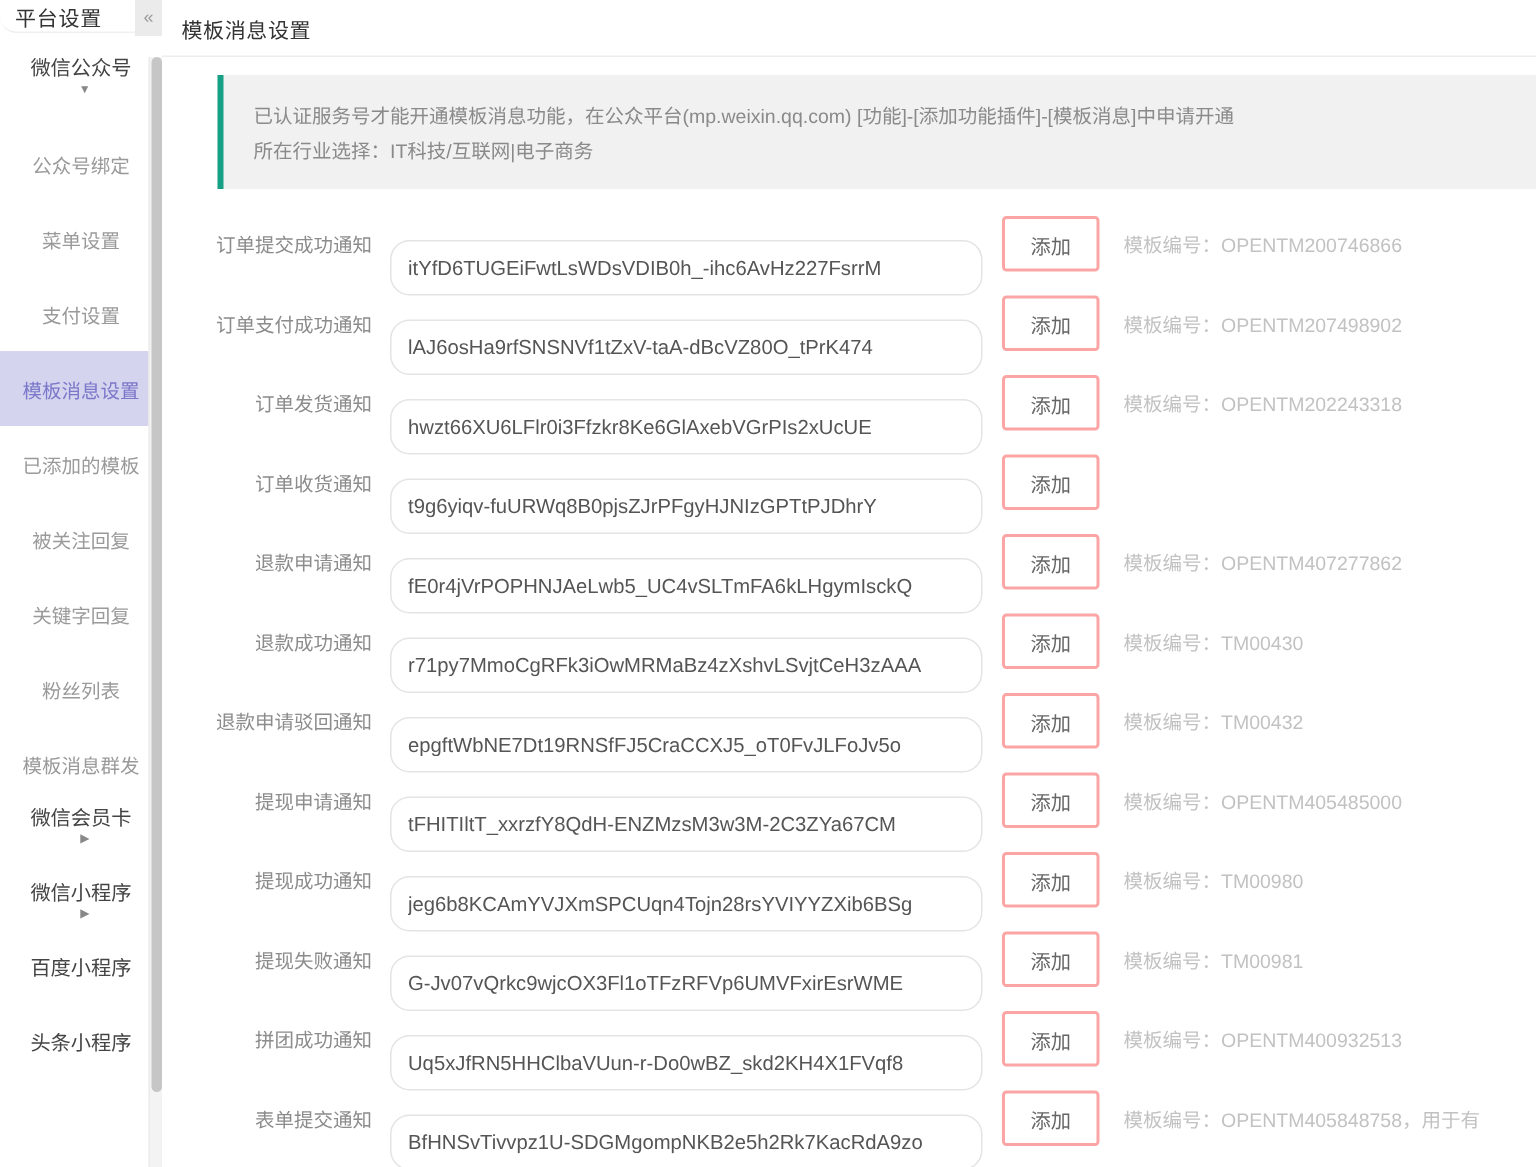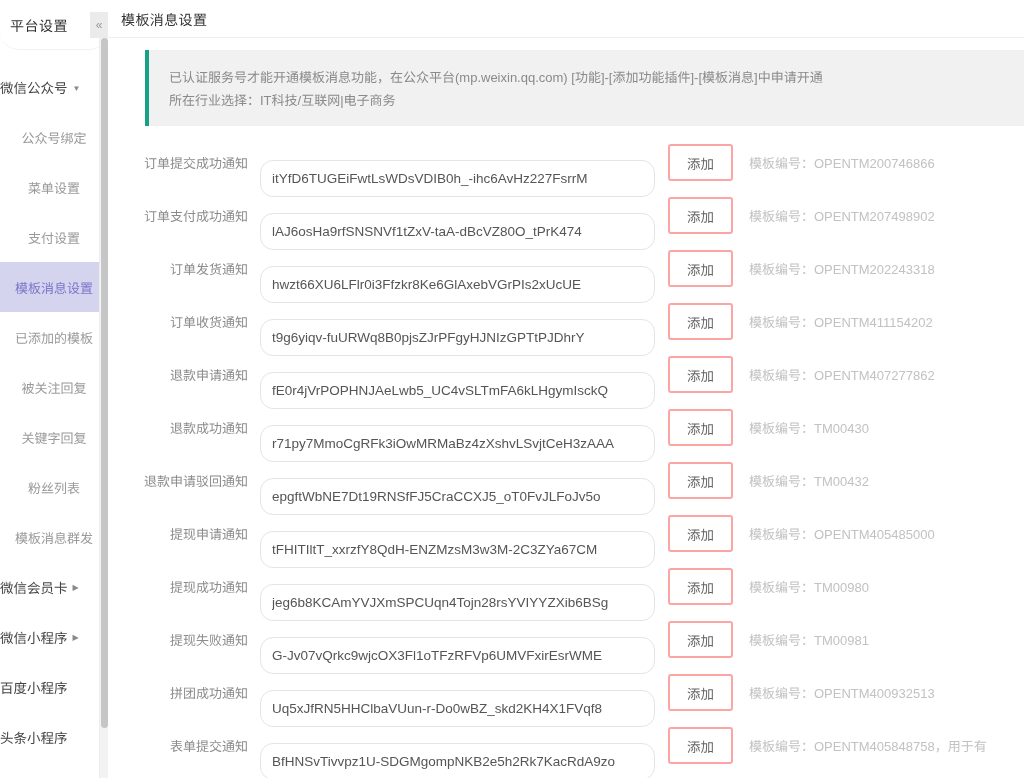--- a/index.html
+++ b/index.html
@@ -26,21 +26,21 @@
   
   .sidebar {
     width: 108px;
     height: 778px;
     background: #ffffff;
     position: relative;
     flex: 0 0 108px;
     overflow: hidden;
   }
   .sidebar-header {
-    height: 50px;
+    height: 22px;
     display: flex;
     align-items: center;
     justify-content: space-between;
     padding: 0 6px 0 10px;
     box-sizing: border-box;
     background: #ffffff;
     border-bottom: 1px solid #f0f0f0;
     border-radius: 19px;
   }
   .sidebar-title {
@@ -67,20 +67,21 @@
   }
   .menu-group {
     height: 50px;
     display: flex;
     align-items: center;
     box-sizing: border-box;
     font-size: 13.5px;
     color: #444;
     cursor: pointer;
     white-space: nowrap;
+    flex-direction: column;
   }
   .menu-group .caret-down {
     margin-left: 5px;
     font-size: 8px;
     color: #888;
     transform: translateY(1px);
   }
   .menu-group .caret-right {
     margin-left: 5px;
     font-size: 8px;
@@ -314,21 +315,20 @@
           <div class="row">
             <div class="row-label">订单发货通知</div>
             <input type="text" class="row-input" value="hwzt66XU6LFlr0i3Ffzkr8Ke6GlAxebVGrPIs2xUcUE" style="">
             <button class="row-btn">添加</button>
             <div class="row-code">模板编号：OPENTM202243318</div>
           </div>
           <div class="row">
             <div class="row-label">订单收货通知</div>
             <input type="text" class="row-input" value="t9g6yiqv-fuURWq8B0pjsZJrPFgyHJNIzGPTtPJDhrY" style="">
             <button class="row-btn">添加</button>
-            <div class="row-code">模板编号：OPENTM411154202</div>
           </div>
           <div class="row">
             <div class="row-label">退款申请通知</div>
             <input type="text" class="row-input" value="fE0r4jVrPOPHNJAeLwb5_UC4vSLTmFA6kLHgymIsckQ" style="">
             <button class="row-btn">添加</button>
             <div class="row-code">模板编号：OPENTM407277862</div>
           </div>
           <div class="row">
             <div class="row-label">退款成功通知</div>
             <input type="text" class="row-input" value="r71py7MmoCgRFk3iOwMRMaBz4zXshvLSvjtCeH3zAAA" style="">

